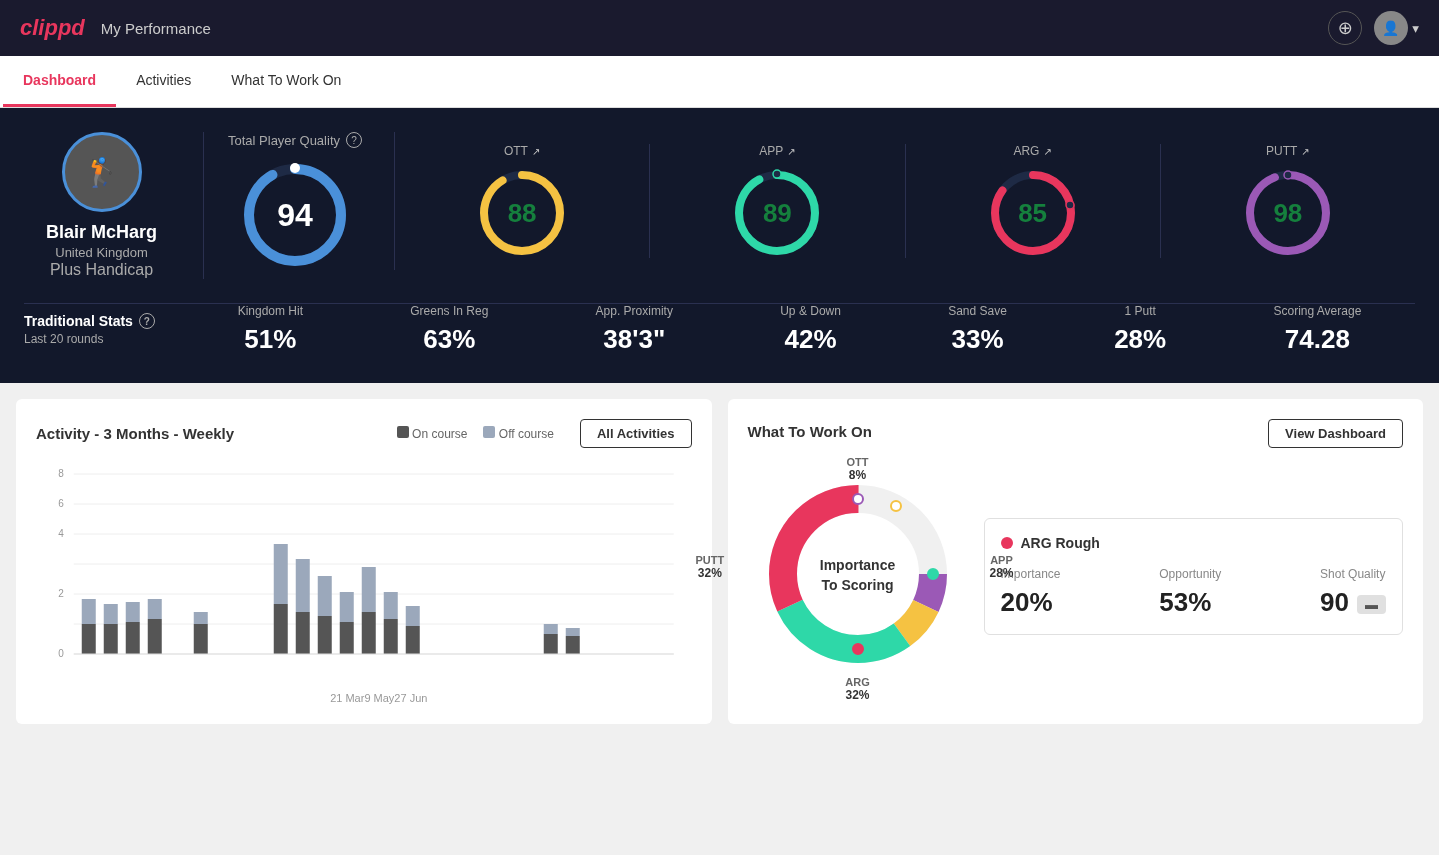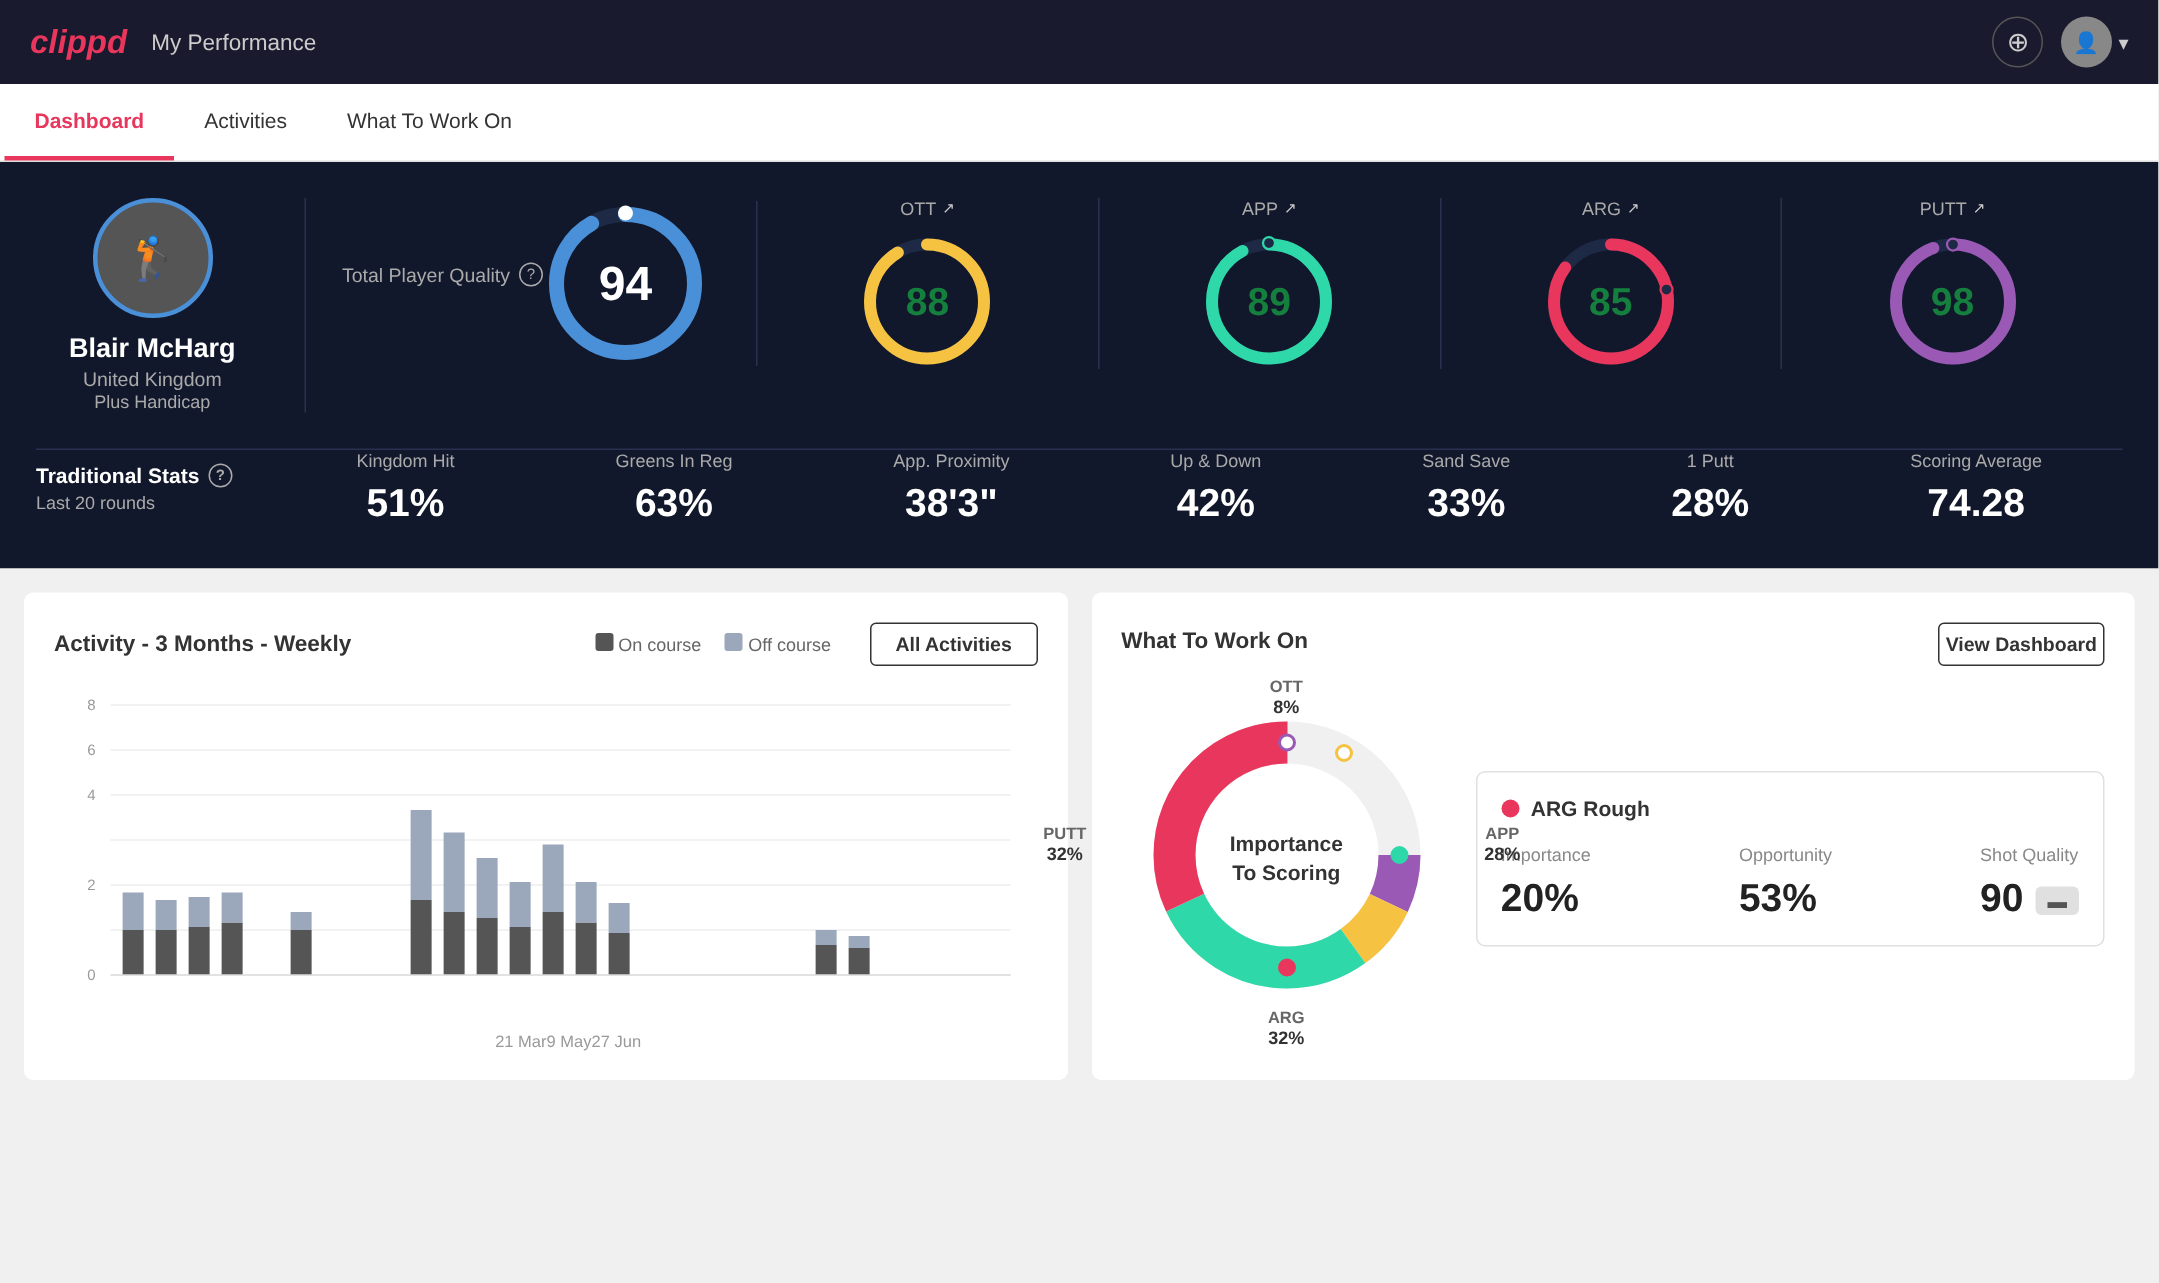--- a/index.html
+++ b/index.html
@@ -93,33 +93,33 @@
       border-radius: 50%;
       border: 3px solid #4a90d9;
       background: #555;
       overflow: hidden;
       display: flex; align-items: center; justify-content: center;
       font-size: 28px;
       margin-bottom: 10px;
     }
     .player-name { font-size: 18px; font-weight: 700; color: #fff; text-align: center; }
     .player-country { font-size: 13px; color: #aaa; margin-top: 2px; }
-    .player-handicap { font-size: 12px; color: #aaa; margin-top: 1px; }
+    .player-handicap { font-size: 16px; color: #aaa; margin-top: 1px; }
 
     
     .quality-scores {
       display: flex;
       flex: 1;
       align-items: center;
       padding-left: 24px;
       gap: 0;
     }
     .tpq-section {
       display: flex;
-      flex-direction: row;
+      flex-direction: column;
       align-items: center;
       padding-right: 32px;
       border-right: 1px solid #2a3050;
     }
     .tpq-label {
       font-size: 13px;
       color: #aaa;
       margin-bottom: 12px;
       display: flex;
       align-items: center;
@@ -263,21 +263,21 @@
     
     .wtwo-header {
       display: flex;
       align-items: center;
       justify-content: space-between;
       margin-bottom: 16px;
     }
     .view-dashboard-btn {
       border: 1.5px solid #333;
       background: #fff;
-      padding: 6px 4px;
+      padding: 6px 16px;
       border-radius: 4px;
       font-size: 13px;
       font-weight: 600;
       cursor: pointer;
       color: #333;
     }
     .wtwo-content {
       display: flex;
       gap: 16px;
       align-items: center;

